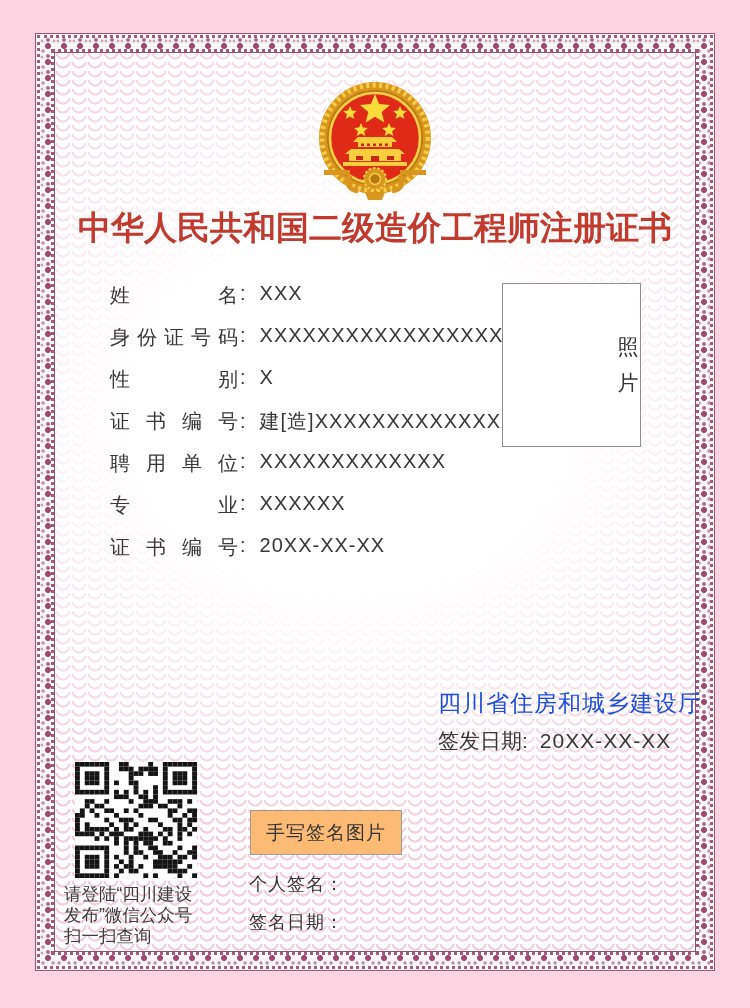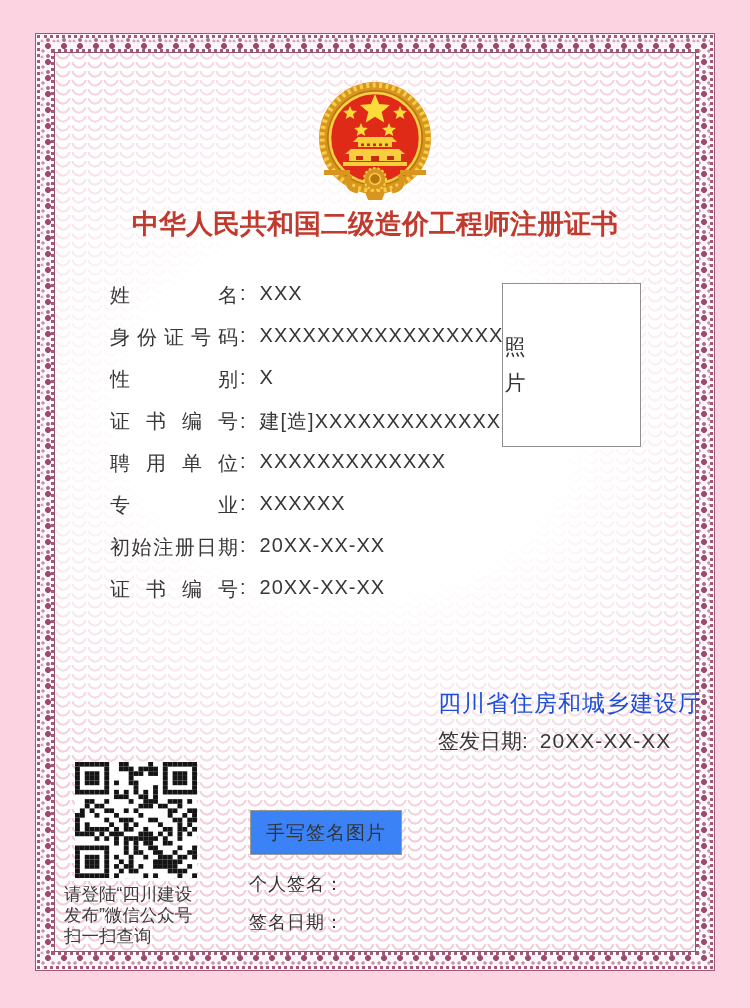--- a/index.html
+++ b/index.html
@@ -33,47 +33,47 @@
     background-image:
       radial-gradient(ellipse 520px 430px at 46% 40%, #ffffff 42%, rgba(255,255,255,0) 100%),
       radial-gradient(circle at 8px -1px, rgba(255,255,255,0) 5.4px, rgba(243,198,212,.85) 5.6px, rgba(243,198,212,.85) 7.4px, rgba(255,255,255,0) 7.8px);
     background-size:100% 100%, 16px 9px;
   }
   
   .content{position:absolute;inset:0;}
   .emblem{position:absolute;left:316px;top:80px;width:118px;height:128px;}
   .cert-title{
     position:absolute;left:0;top:206px;width:100%;text-align:center;
-    font-size:27px;font-weight:700;color:#c03a2e;letter-spacing:0px;white-space:nowrap;
+    font-size:33px;font-weight:700;color:#c03a2e;letter-spacing:0px;white-space:nowrap;
   }
   .fields{position:absolute;left:110px;top:282px;}
   .frow{height:26px;margin-bottom:16px;font-size:20px;color:#373737;white-space:nowrap;}
   .flabel{
     display:inline-block;width:128px;vertical-align:top;
     text-align:justify;text-align-last:justify;letter-spacing:0;
   }
   .fcolon{display:inline-block;margin-left:2px;}
   .fvalue{display:inline-block;margin-left:14px;letter-spacing:1px;font-weight:500;}
   .photo-box{
     position:absolute;left:502px;top:283px;width:139px;height:164px;box-sizing:border-box;
     background:#ffffff;border:1px solid #8f8f8f;
-    display:flex;align-items:center;justify-content:flex-start;
+    display:flex;align-items:center;justify-content:flex-end;
   }
   .photo-text{width:24px;word-break:break-all;text-align:center;
     font-size:21px;line-height:36px;color:#333;}
   .issuer{position:absolute;left:438px;top:688px;font-size:23px;color:#1d4ed8;letter-spacing:1px;white-space:nowrap;}
   .issue-date{position:absolute;left:438px;top:727px;font-size:21px;color:#373737;white-space:nowrap;}
   .issue-date .val{margin-left:12px;letter-spacing:1px;}
   .qr{position:absolute;left:75px;top:762px;width:122px;height:116px;background:#fff;}
   .qr svg{width:100%;height:100%;display:block;}
   .qr-caption{position:absolute;left:64px;top:884px;width:215px;
     font-size:17.5px;line-height:21px;color:#3c3c3c;}
   .sig-box{
     position:absolute;left:250px;top:810px;width:152px;height:45px;box-sizing:border-box;
-    background:#3b82f6;border:1px solid #9a9a9a;
+    background:#fdba74;border:1px solid #9a9a9a;
     display:flex;align-items:center;justify-content:center;
     font-size:19px;color:#333;letter-spacing:1px;
   }
   .sig-name{position:absolute;left:249px;top:872px;font-size:18px;color:#333;letter-spacing:1px;}
   .sig-date{position:absolute;left:249px;top:910px;font-size:18px;color:#333;letter-spacing:1px;}
 </style>
 </head>
 <body>
 
 <div class="page">
@@ -148,23 +148,20 @@
         <span class="flabel">性别</span><span class="fcolon">:</span><span class="fvalue">X</span>
       </div>
       <div class="frow">
         <span class="flabel">证书编号</span><span class="fcolon">:</span><span class="fvalue">建[造]XXXXXXXXXXXXXX</span>
       </div>
       <div class="frow">
         <span class="flabel">聘用单位</span><span class="fcolon">:</span><span class="fvalue">XXXXXXXXXXXXX</span>
       </div>
       <div class="frow">
         <span class="flabel">专业</span><span class="fcolon">:</span><span class="fvalue">XXXXXX</span>
-      </div>
-      <div class="frow">
-        <span class="flabel">初始注册日期</span><span class="fcolon">:</span><span class="fvalue">20XX-XX-XX</span>
       </div>
       <div class="frow">
         <span class="flabel">证书编号</span><span class="fcolon">:</span><span class="fvalue">20XX-XX-XX</span>
       </div>
     </div>
 
     <div class="photo-box">
       <div class="photo-text">照片</div>
     </div>
 

